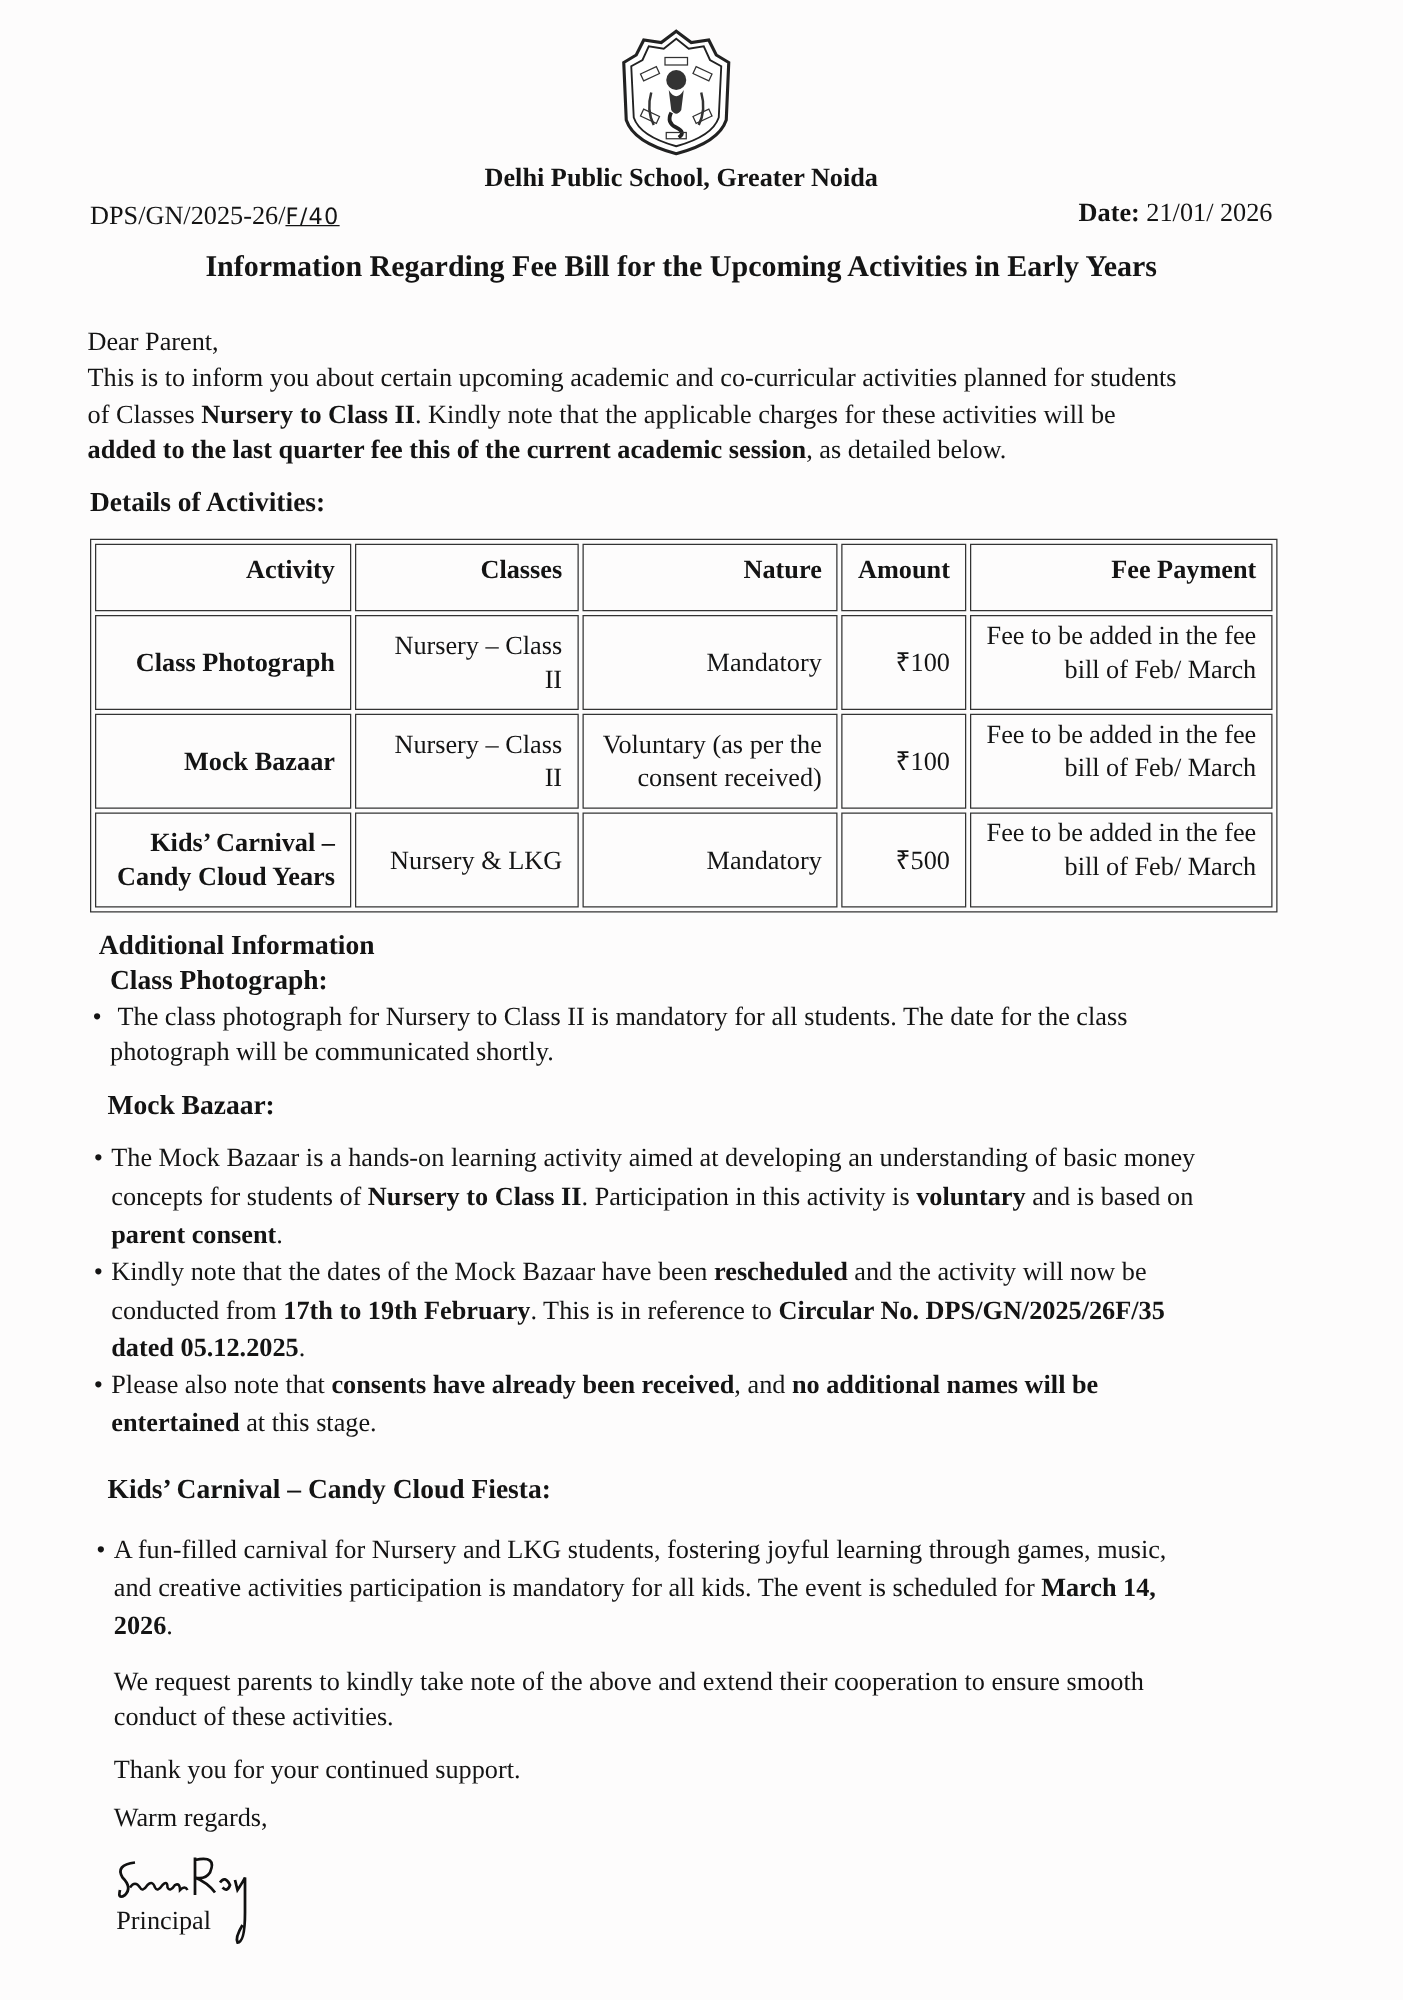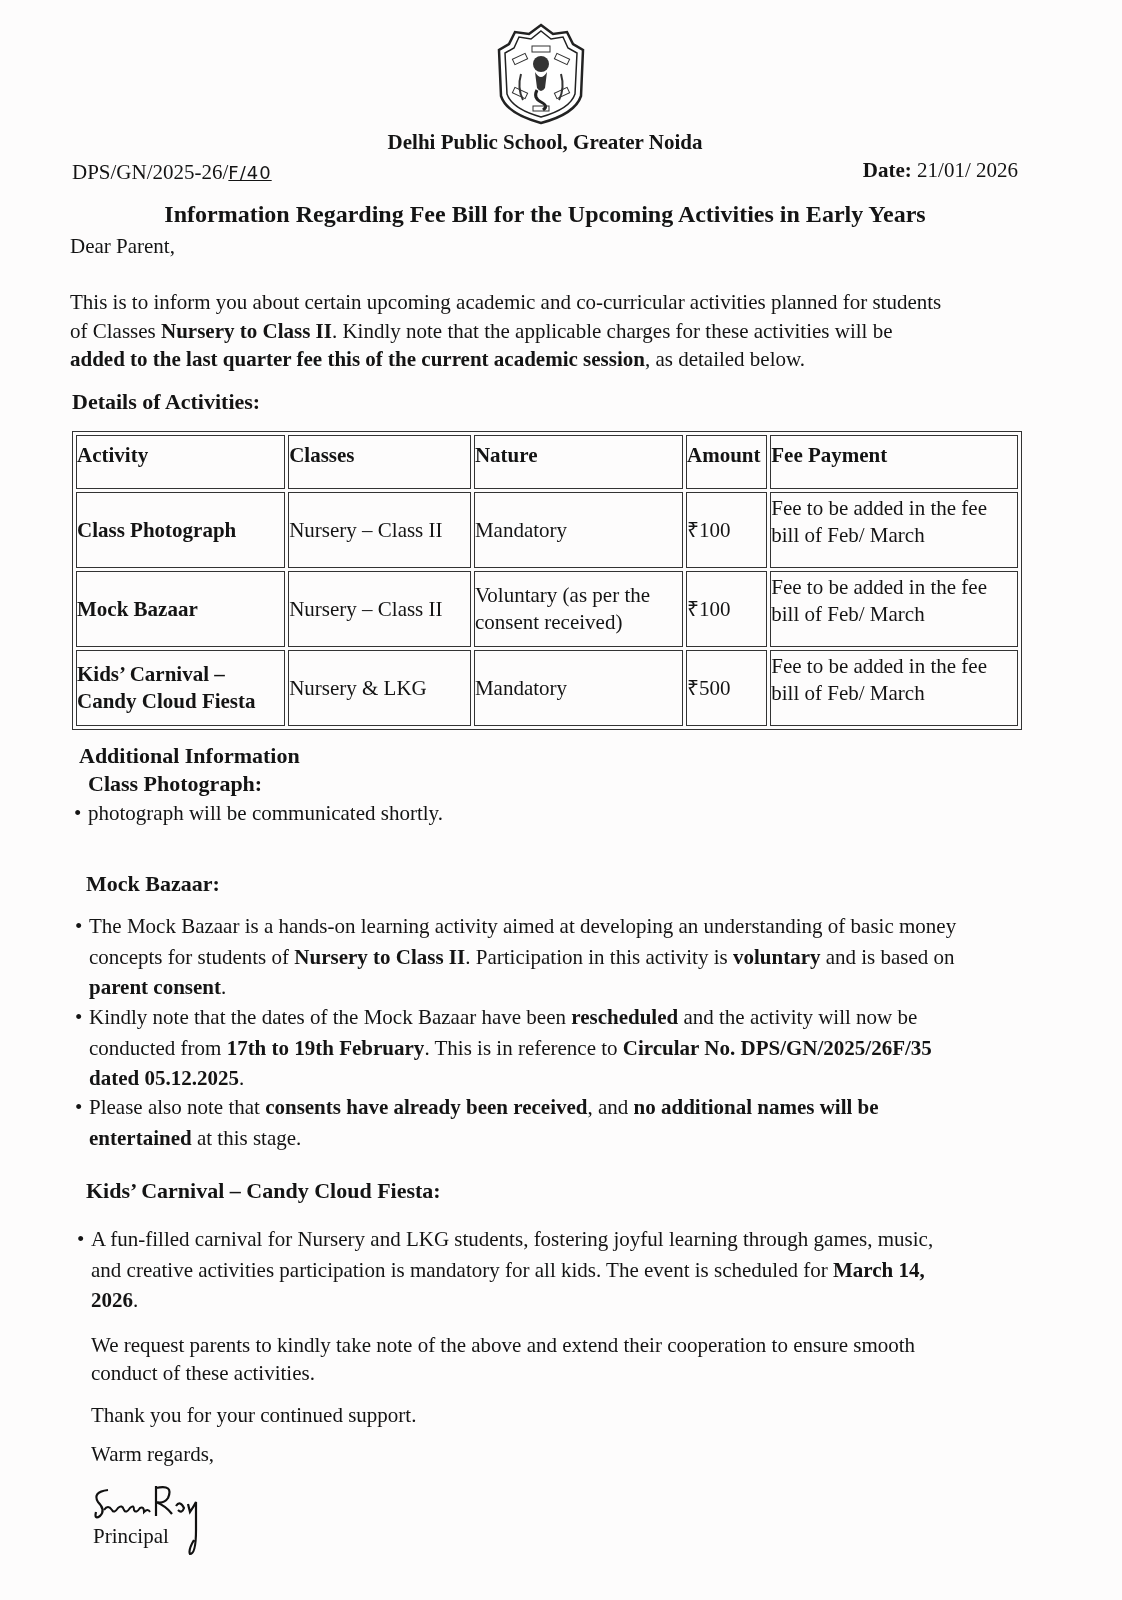--- a/index.html
+++ b/index.html
@@ -17,21 +17,21 @@
   .date b { font-weight: bold; }
   .subject { position: absolute; top: 201px; left: 0; width: 1090px; text-align: center; font-weight: bold; font-size: 24px; }
   .para { position: absolute; left: 70px; font-size: 21px; line-height: 28.5px; }
   .h { position: absolute; font-weight: bold; font-size: 22px; }
   table.act {
     position: absolute; left: 72px; top: 431px; width: 950px;
     border-collapse: separate; border-spacing: 3px; border: 1.5px solid #333;
     font-size: 21px;
   }
   table.act td, table.act th {
-    border: 1.5px solid #333; text-align: left; vertical-align: middle; padding: 2px 0;
+    border: 1.5px solid #333; text-align: right; vertical-align: middle; padding: 2px 12px;
     line-height: 27px;
   }
   table.act th { height: 44px; font-weight: bold; vertical-align: top; padding-top: 6px; }
   table.act tr.r td { height: 70px; }
   table.act td.bold { font-weight: bold; }
   .bullet { position: absolute; font-size: 21px; line-height: 30.5px; }
   .bullet .dot { position: absolute; left: -14px; top: 0; }
   .sig { position: absolute; left: 90px; top: 1480px; width: 140px; height: 80px; }
   .principal { position: absolute; left: 93px; top: 1524px; font-size: 21px; }
 </style>
@@ -58,21 +58,21 @@
 
   <div class="school">Delhi Public School, Greater Noida</div>
   <div class="ref">
     <span>DPS/GN/2025-26/</span><span class="hand">F/40</span>
   </div>
   <div class="date">
     <b>Date:</b> <span>21/01/ 2026</span>
   </div>
   <div class="subject">Information Regarding Fee Bill for the Upcoming Activities in Early Years</div>
 
-  <div class="para" style="top:232px;">Dear Parent,</div>
+  <div class="para" style="top:259px;">Dear Parent,</div>
 
   <div class="para" style="top:288px;">
     <div>This is to inform you about certain upcoming academic and co-curricular activities planned for students</div>
     <div><span>of Classes </span><b>Nursery to Class II</b><span>. Kindly note that the applicable charges for these activities will be</span></div>
     <div><b>added to the last quarter fee this of the current academic session</b><span>, as detailed below.</span></div>
   </div>
 
   <div class="h" style="left:72px; top:389px;">Details of Activities:</div>
 
   <table class="act">
@@ -99,33 +99,34 @@
       <td style="vertical-align:top">Fee to be added in the fee bill of Feb/ March</td>
     </tr>
     <tr class="r">
       <td class="bold">Mock Bazaar</td>
       <td>Nursery – Class II</td>
       <td>Voluntary (as per the consent received)</td>
       <td>₹100</td>
       <td style="vertical-align:top">Fee to be added in the fee bill of Feb/ March</td>
     </tr>
     <tr class="r">
-      <td class="bold">Kids’ Carnival – Candy Cloud Fiesta</td>
+      <td class="bold">Kids’ Carnival – Candy Cloud Years</td>
       <td>Nursery &amp; LKG</td>
       <td>Mandatory</td>
       <td>₹500</td>
       <td style="vertical-align:top">Fee to be added in the fee bill of Feb/ March</td>
     </tr>
   </tbody>
     </table>
 
   <div class="h" style="left:79px; top:743px;">Additional Information</div>
   <div class="h" style="left:88px; top:771px;">Class Photograph:</div>
   <div class="bullet" style="left:94px; top:799px; line-height:28px;">
     <span class="dot" style="left:-20px">•</span>
+    <div>The class photograph for Nursery to Class II is mandatory for all students. The date for the class</div>
     <div style="margin-left:-6px">photograph will be communicated shortly.</div>
   </div>
 
   <div class="h" style="left:86px; top:871px;">Mock Bazaar:</div>
   <div class="bullet" style="left:89px; top:911px;">
     <span class="dot">•</span>
     <div>The Mock Bazaar is a hands-on learning activity aimed at developing an understanding of basic money</div>
     <div><span>concepts for students of </span><b>Nursery to Class II</b><span>. Participation in this activity is </span><b>voluntary</b><span> and is based on</span></div>
     <div><b>parent consent</b><span>.</span></div>
   </div>

